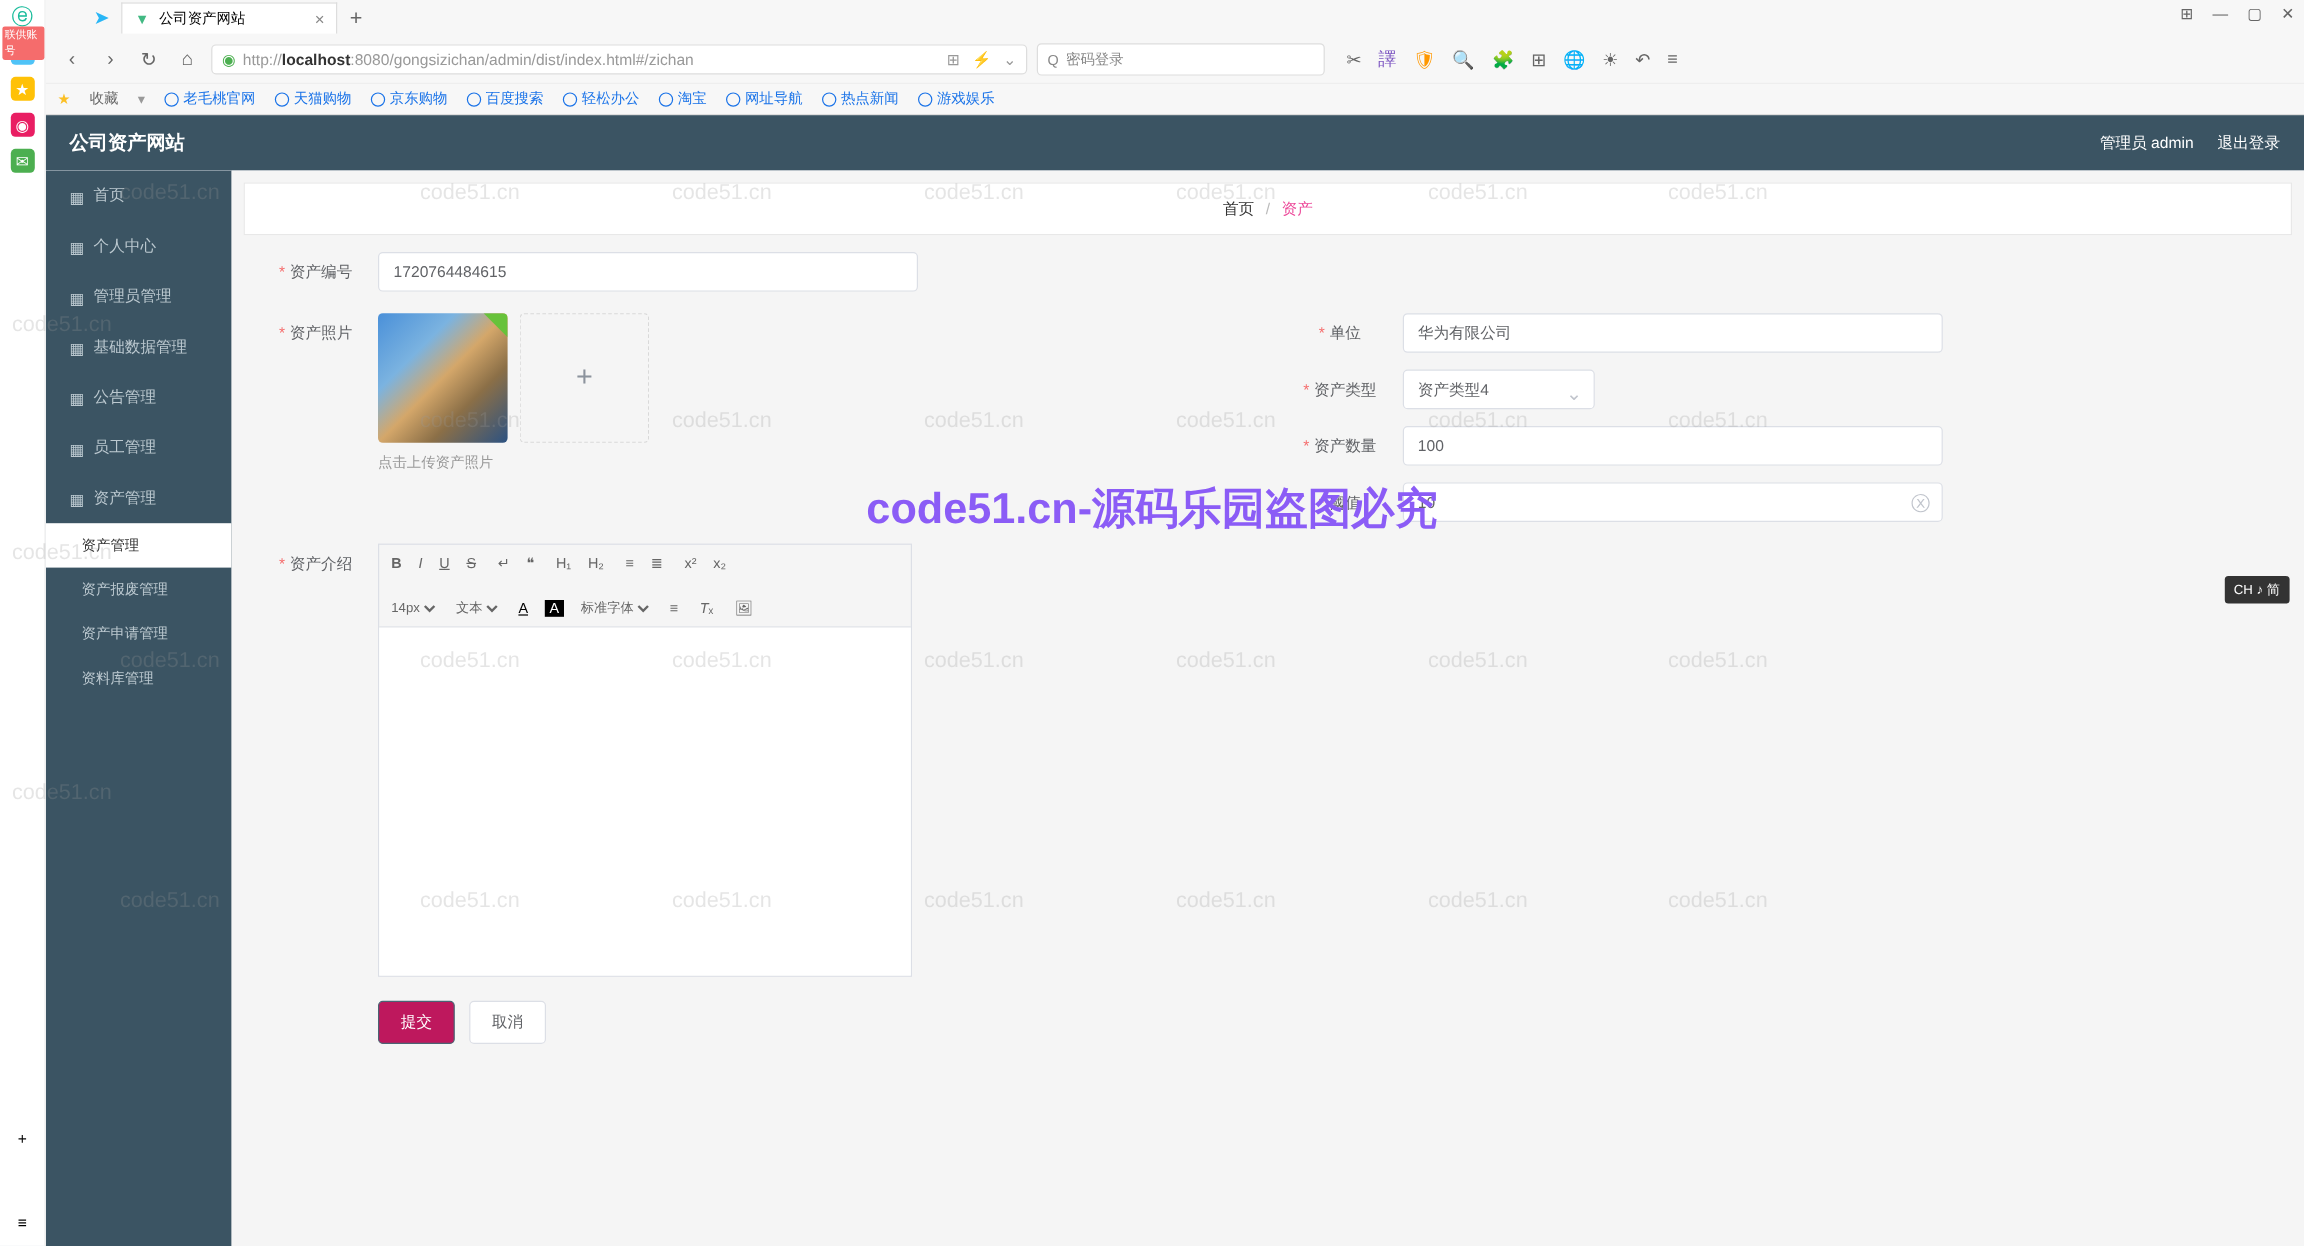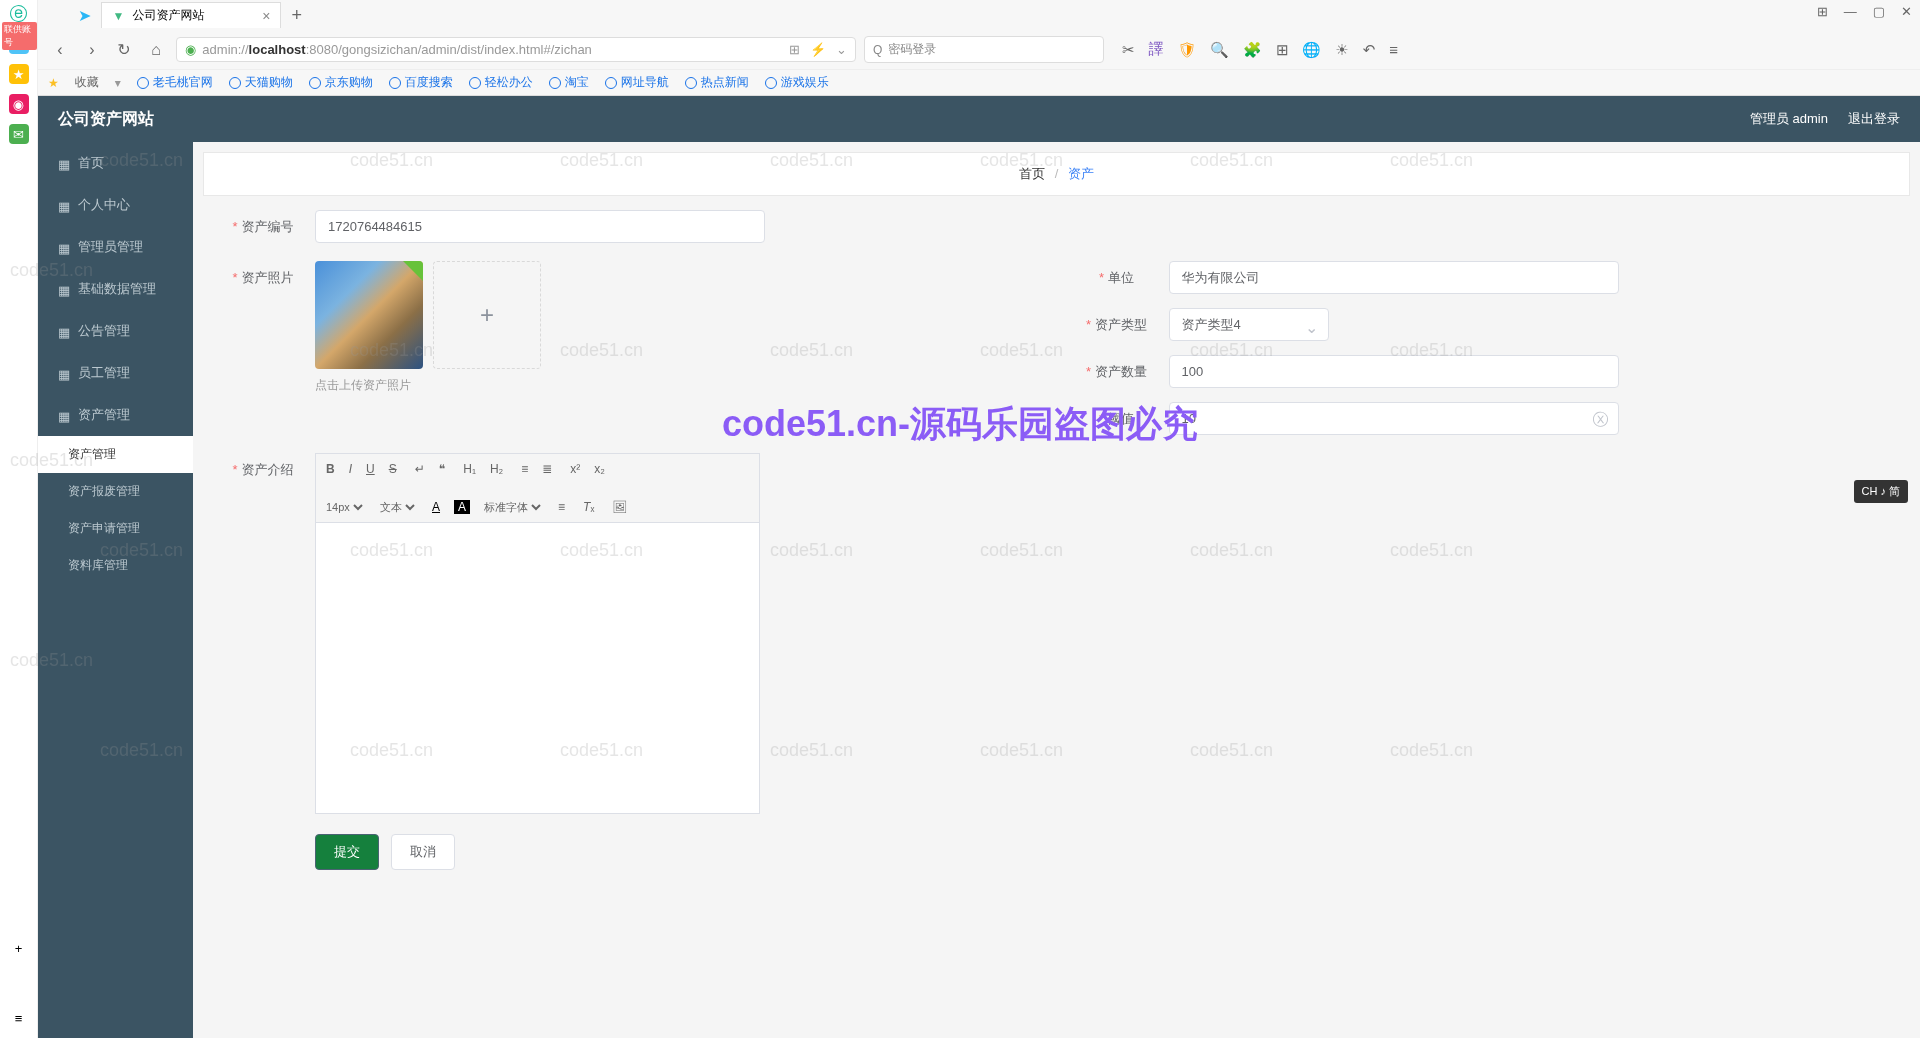--- a/index.html
+++ b/index.html
@@ -30,21 +30,21 @@
 .header-right{margin-left:auto;display:flex;gap:20px;font-size:13px}
 .body-wrap{display:flex;flex:1;overflow:hidden}
 .sidebar{width:155px;background:#3b5463;color:#bcc9d0;font-size:13px;overflow-y:auto}
 .side-item{padding:12px 20px;display:flex;align-items:center;gap:8px;cursor:pointer}
 .side-sub{padding:10px 20px 10px 30px;font-size:12px;cursor:pointer}
 .side-sub.active{background:#fff;color:#333}
 .side-icon{width:12px;height:12px;display:inline-block}
 .main{flex:1;background:#f5f5f5;overflow-y:auto;padding:10px}
 .breadcrumb{background:#fff;padding:12px 20px;font-size:13px;color:#333;border:1px solid #e8e8e8;margin-bottom:14px;text-align:center}
 .breadcrumb .bc-sep{color:#bbb;margin:0 6px}
-.breadcrumb .bc-current{color:#3b82f6}
+.breadcrumb .bc-current{color:#ec4899}
 .form-area{padding:0 20px}
 .form-row{display:flex;gap:40px;margin-bottom:18px}
 .form-col{flex:1;display:flex;align-items:flex-start}
 .form-label{width:80px;text-align:center;font-size:13px;color:#606266;padding-top:8px;margin-right:12px}
 .req{color:#f56c6c;margin-right:4px}
 .form-input{flex:1;max-width:450px}
 .el-input{width:100%;padding:8px 12px;border:1px solid #dcdfe6;border-radius:4px;font-size:13px;color:#606266;background:#fff}
 .el-select{position:relative;width:160px}
 .el-select .caret{position:absolute;right:10px;top:10px;color:#c0c4cc}
 .upload-wrap{display:flex;gap:10px}
@@ -53,21 +53,21 @@
 .upload-add{width:108px;height:108px;border:1px dashed #d9d9d9;border-radius:4px;display:flex;align-items:center;justify-content:center;color:#8c939d;font-size:24px;cursor:pointer}
 .upload-hint{font-size:12px;color:#999;margin-top:8px}
 .editor{border:1px solid #dcdfe6;max-width:445px}
 .editor-toolbar{border-bottom:1px solid #dcdfe6;padding:6px;display:flex;flex-wrap:wrap;gap:10px;align-items:center;font-size:12px;color:#666}
 .tb-group{display:flex;gap:6px;align-items:center}
 .tb-btn{padding:2px 4px;cursor:pointer}
 .tb-sel{border:none;font-size:11px;color:#666;background:transparent}
 .editor-content{min-height:290px;background:#fff}
 .form-actions{display:flex;gap:12px;margin-top:20px;padding-left:92px}
 .btn{padding:8px 18px;border-radius:4px;font-size:13px;cursor:pointer;border:1px solid #dcdfe6}
-.btn-primary{background:#15803d;color:#fff;border-color:#4a6373}
+.btn-primary{background:#be185d;color:#fff;border-color:#4a6373}
 .btn-default{background:#fff;color:#606266}
 .left-rail{position:absolute;left:0;top:0;width:38px;background:#fff;border-right:1px solid #eee;height:100vh;display:flex;flex-direction:column;align-items:center;padding-top:4px;gap:10px}
 .rail-icon{width:20px;height:20px;border-radius:4px;display:flex;align-items:center;justify-content:center;font-size:13px}
 .rail-badge{position:absolute;top:22px;left:2px;background:#f56c6c;color:#fff;font-size:9px;padding:1px 2px;border-radius:2px}
 .watermark{position:absolute;color:#8b5cf6;font-size:36px;font-weight:bold;pointer-events:none;z-index:100;left:50%;top:400px;transform:translateX(-50%)}
 .wm-gray{position:absolute;color:rgba(150,150,150,0.25);font-size:18px;pointer-events:none;z-index:50}
 .ime-badge{position:absolute;right:12px;top:480px;background:#333;color:#fff;padding:4px 8px;font-size:11px;border-radius:3px}
 .page-shift{margin-left:38px}
 </style>
 </head>
@@ -102,21 +102,21 @@
     <span class="tab-add">+</span>
   </div>
   <div class="nav-bar">
     <span class="nav-btn">‹</span>
     <span class="nav-btn">›</span>
     <span class="nav-btn">↻</span>
     <span class="nav-btn">⌂</span>
     <div class="url-bar">
       <span class="url-shield">◉</span>
       <span class="url-text">
-        <span>admin://</span><b>localhost</b><span>:8080/gongsizichan/admin/dist/index.html#/zichan</span>
+        <span>http://</span><b>localhost</b><span>:8080/gongsizichan/admin/dist/index.html#/zichan</span>
       </span>
       <span style="margin-left:auto;color:#999">⊞</span>
       <span style="margin-left:10px;color:#4caf50">⚡</span>
       <span style="margin-left:10px;color:#999">⌄</span>
     </div>
     <div class="search-box">
       <span style="margin-right:6px">Q</span>
       <span>密码登录</span>
     </div>
     <div class="right-tools">

